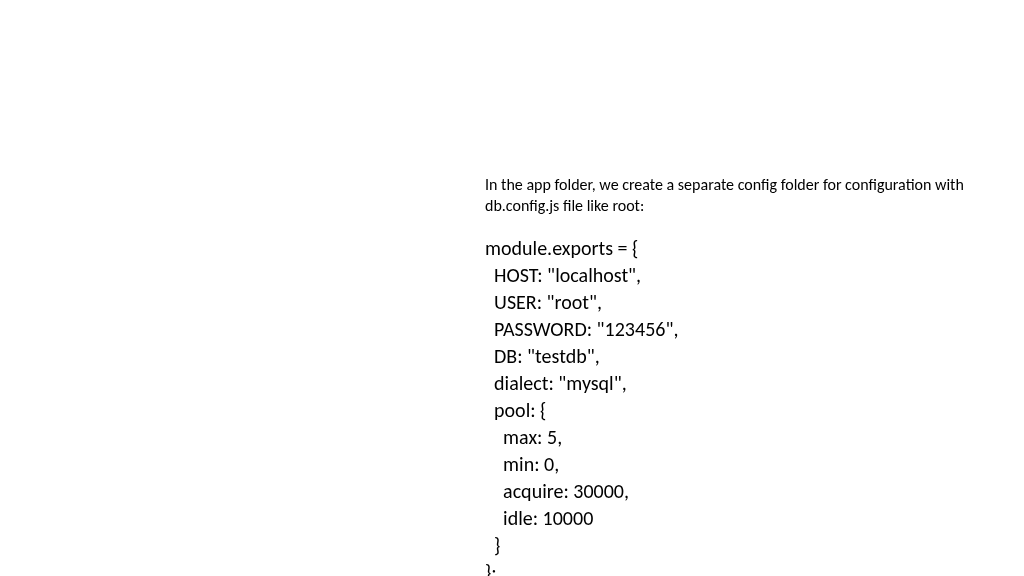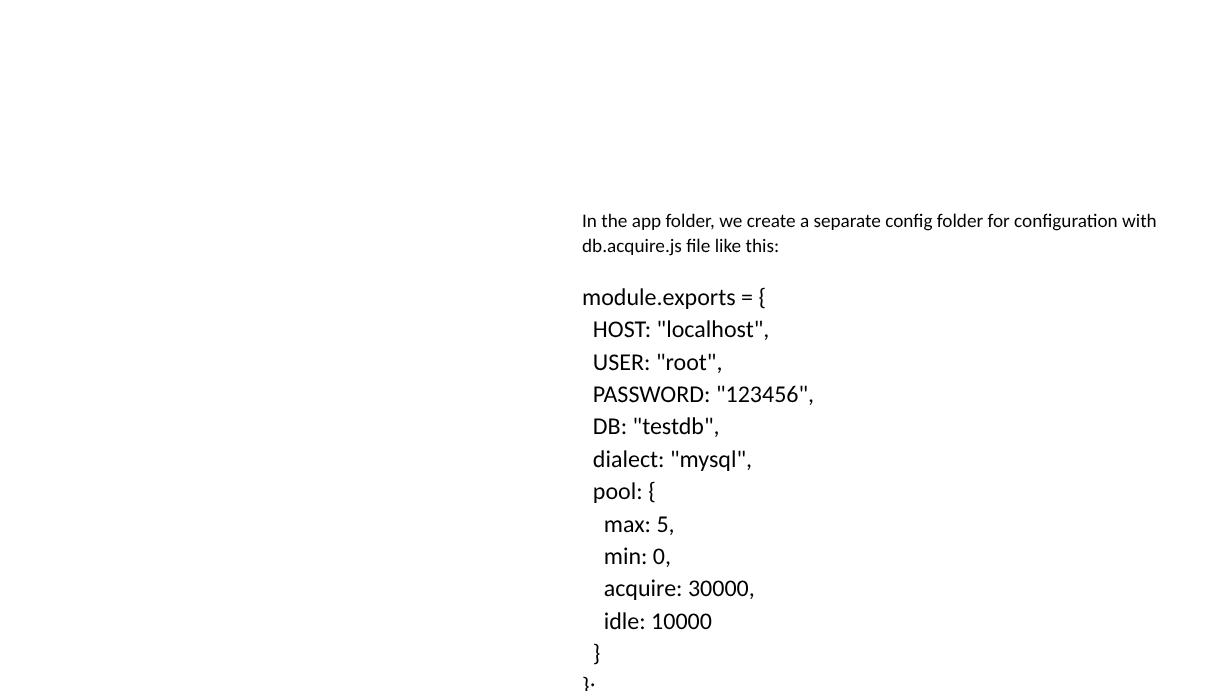--- a/index.html
+++ b/index.html
@@ -30,21 +30,21 @@
       font-size: 20px;
       line-height: 1.35;
       white-space: pre;
       font-family: Calibri, Arial, sans-serif;
     }
   </style>
 </head>
 <body>
 
 <div class="content">
-  <p class="intro">In the app folder, we create a separate config folder for configuration with db.acquire.js file like this:</p>
+  <p class="intro">In the app folder, we create a separate config folder for configuration with db.config.js file like root:</p>
   <pre class="code-block">module.exports = {
   HOST: "localhost",
   USER: "root",
   PASSWORD: "123456",
   DB: "testdb",
   dialect: "mysql",
   pool: {
     max: 5,
     min: 0,
     acquire: 30000,

